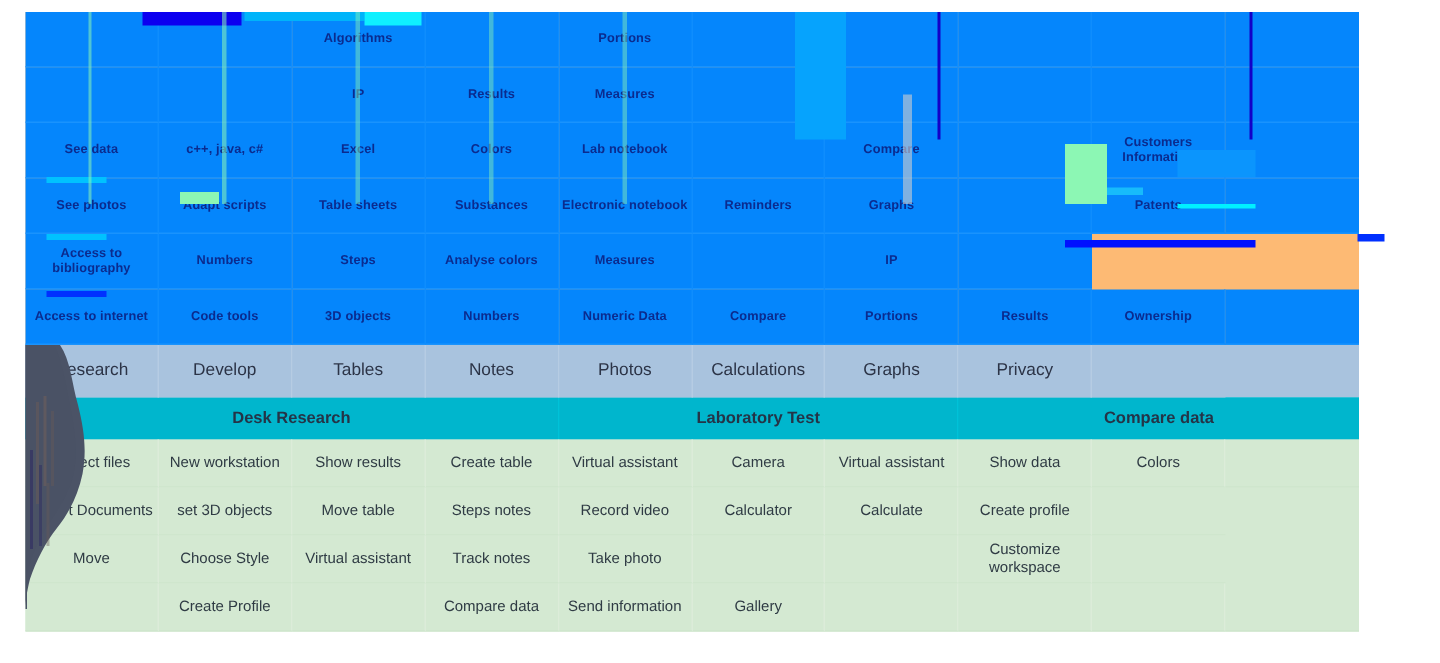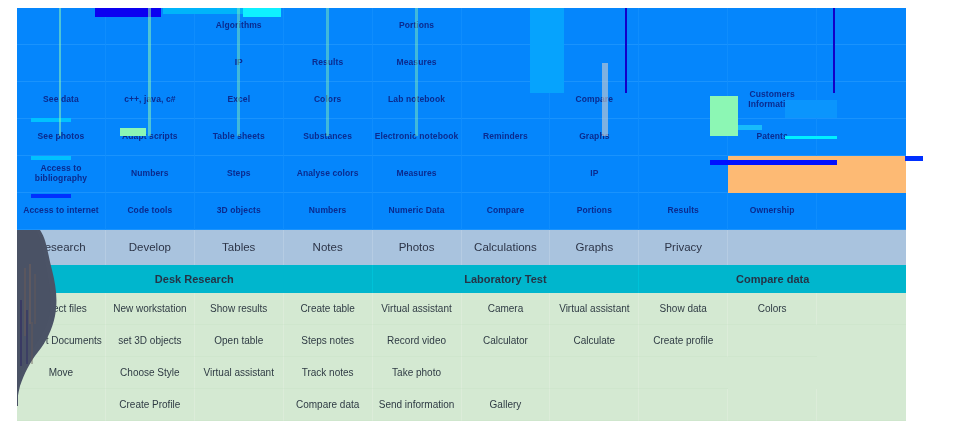--- a/index.html
+++ b/index.html
@@ -231,37 +231,38 @@
       <div class="cell green-cell">Camera</div>
       <div class="cell green-cell">Virtual assistant</div>
       <div class="cell green-cell">Show data</div>
       <div class="cell green-cell">Colors</div>
       <div class="cell green-cell empty last"></div>
     </div>
 
     <div class="grid-row green-row">
       <div class="cell green-cell">Import Documents</div>
       <div class="cell green-cell">set 3D objects</div>
-      <div class="cell green-cell">Open table</div>
+      <div class="cell green-cell">Move table</div>
       <div class="cell green-cell">Steps notes</div>
       <div class="cell green-cell">Record video</div>
       <div class="cell green-cell">Calculator</div>
       <div class="cell green-cell">Calculate</div>
       <div class="cell green-cell">Create profile</div>
       <div class="cell green-cell empty last"></div>
     </div>
 
     <div class="grid-row green-row">
       <div class="cell green-cell">Move</div>
       <div class="cell green-cell">Choose Style</div>
       <div class="cell green-cell">Virtual assistant</div>
       <div class="cell green-cell">Track notes</div>
       <div class="cell green-cell">Take photo</div>
       <div class="cell green-cell empty"></div>
       <div class="cell green-cell empty"></div>
+      <div class="cell green-cell">Customize workspace</div>
       <div class="cell green-cell empty last"></div>
     </div>
 
     <div class="grid-row green-row">
       <div class="cell green-cell empty"></div>
       <div class="cell green-cell">Create Profile</div>
       <div class="cell green-cell empty"></div>
       <div class="cell green-cell">Compare data</div>
       <div class="cell green-cell">Send information</div>
       <div class="cell green-cell">Gallery</div>

